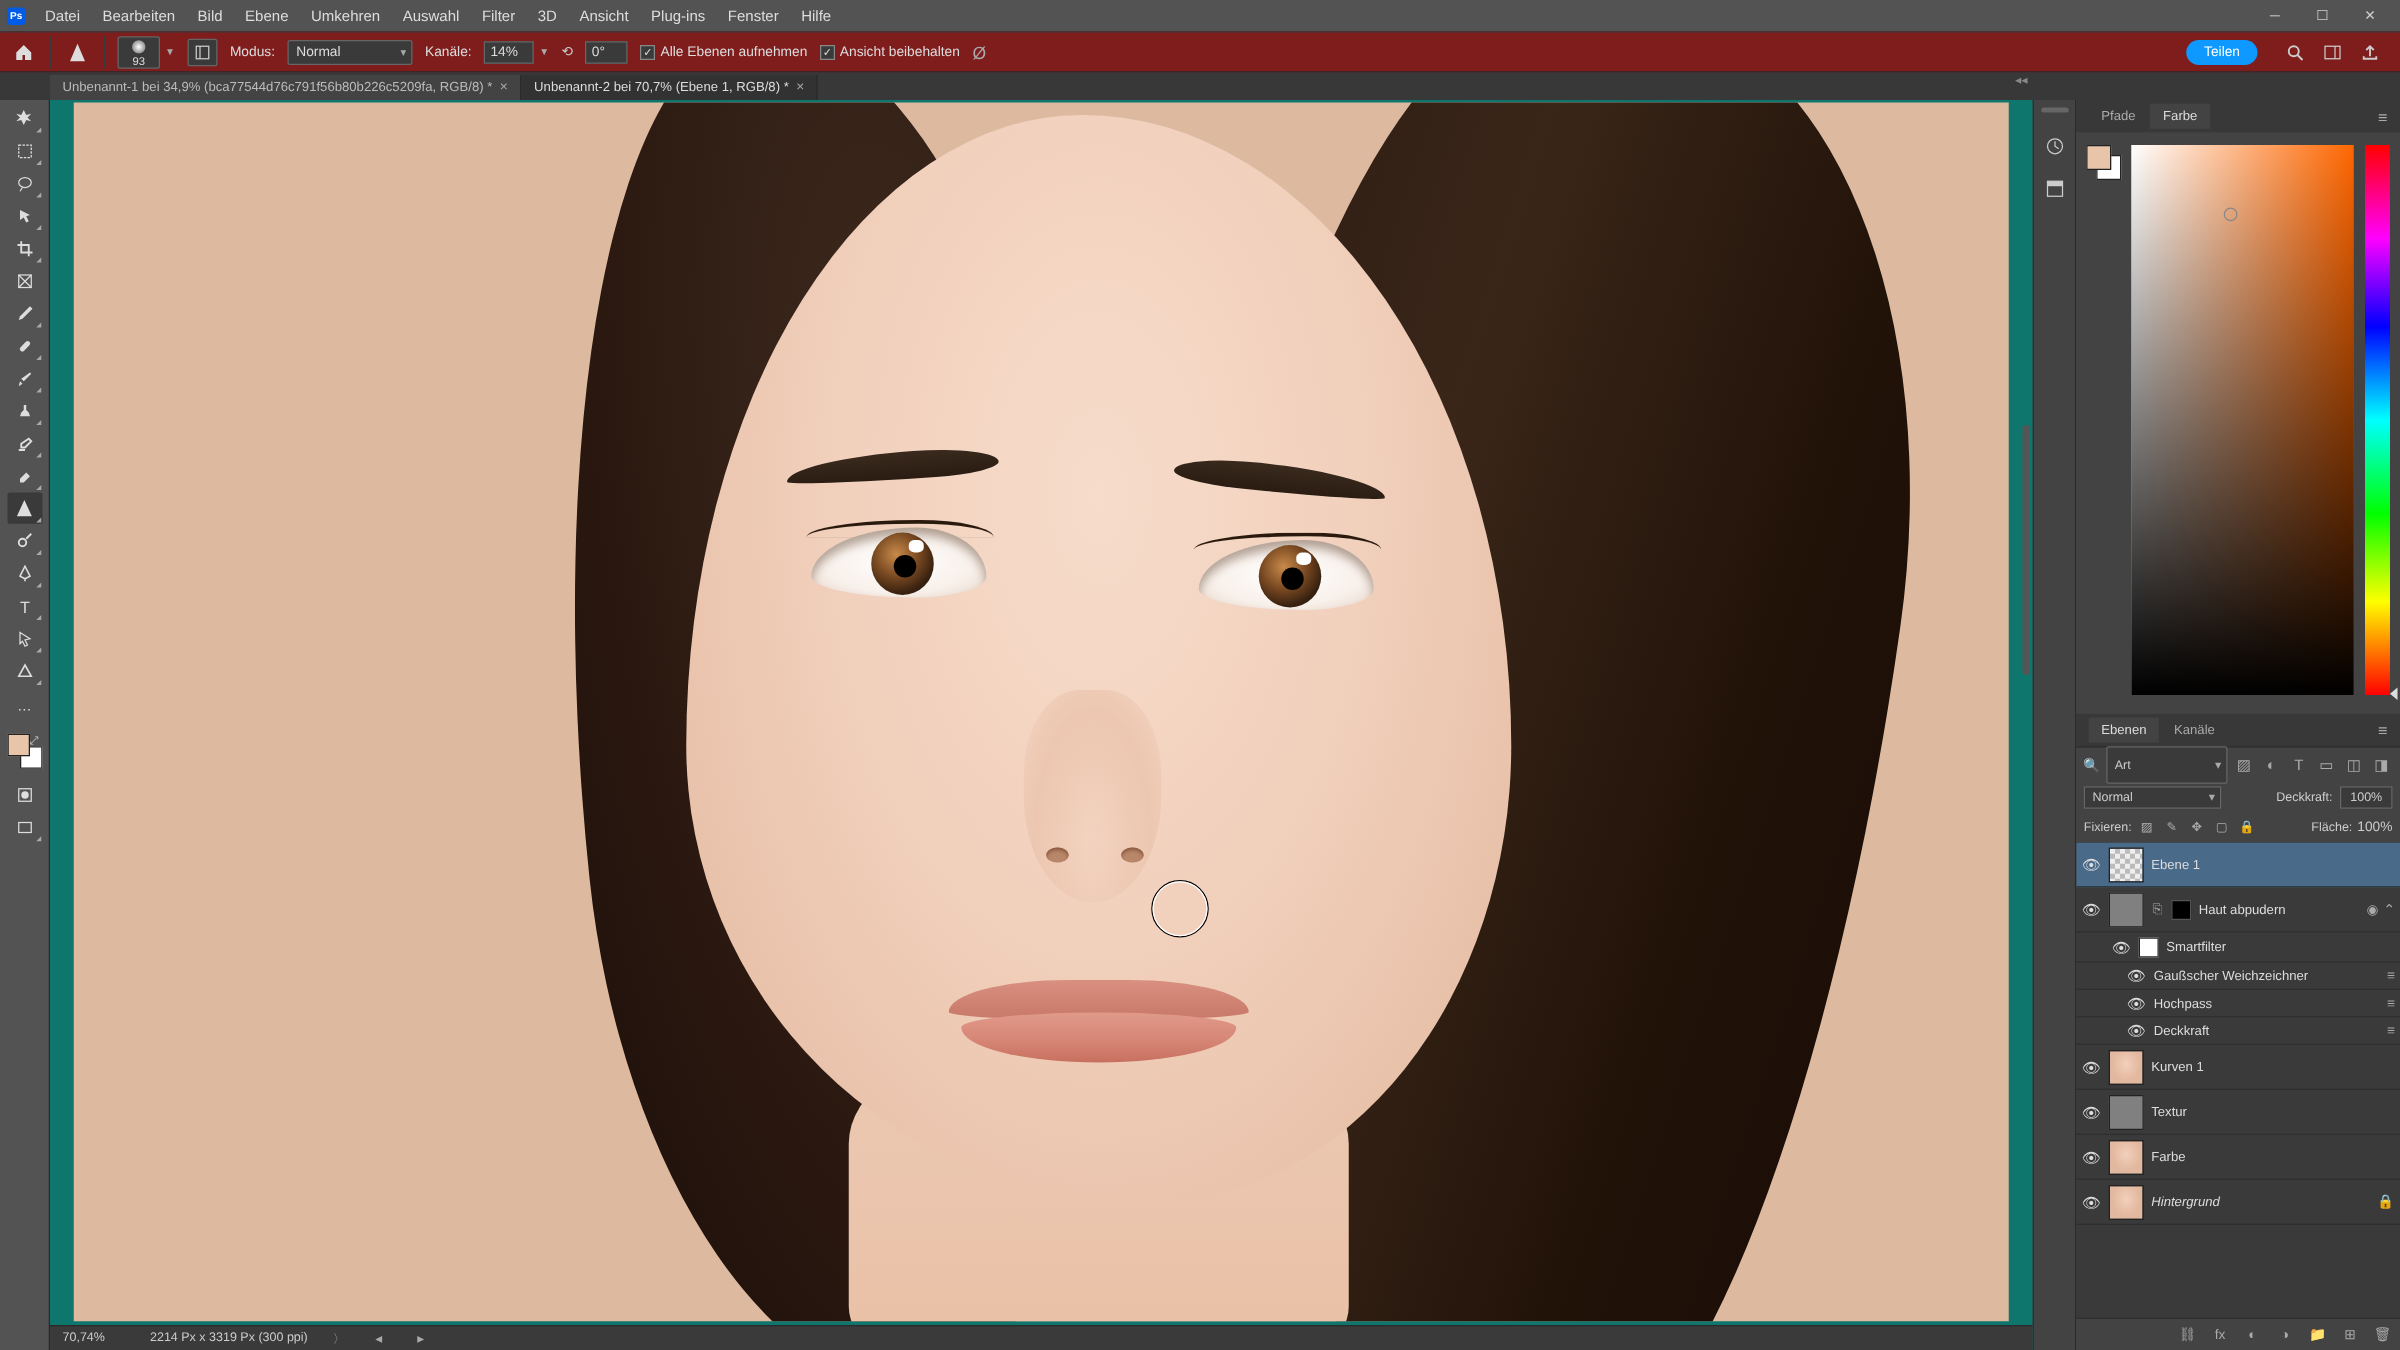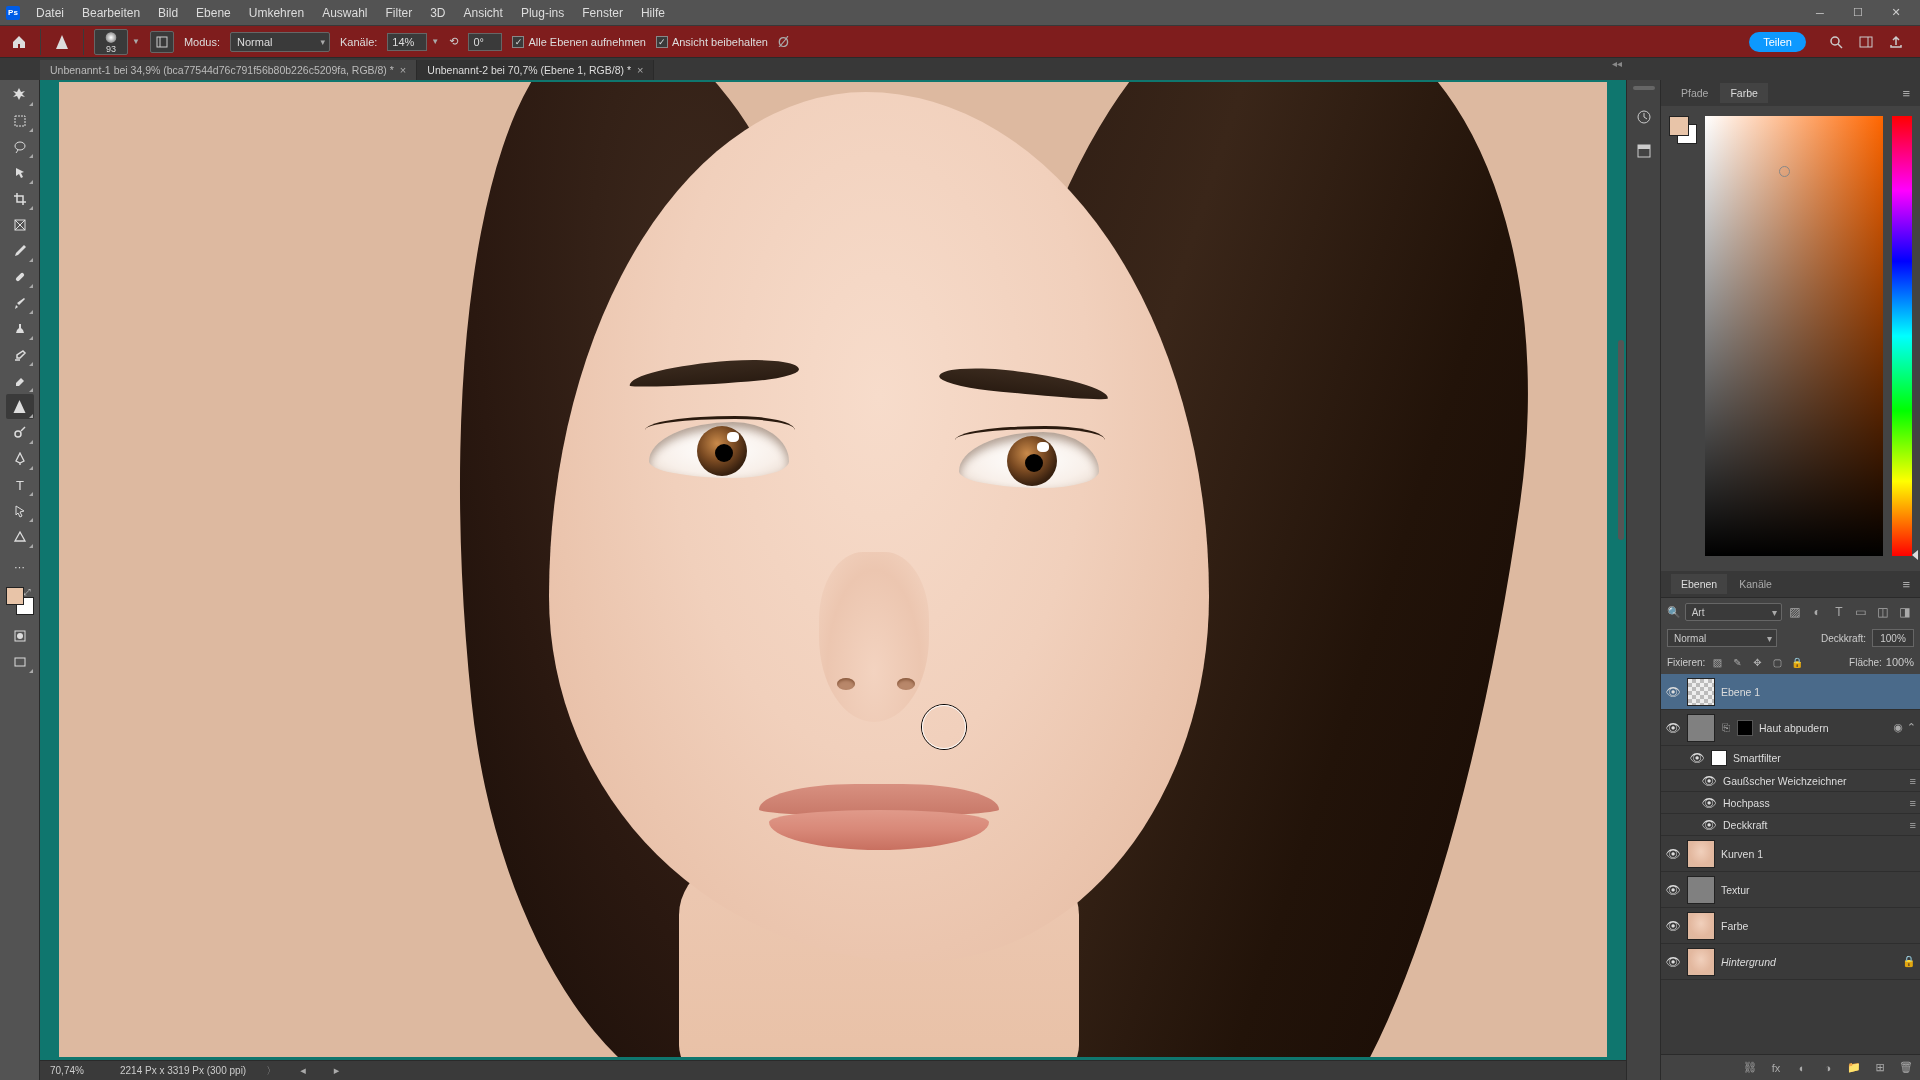--- a/index.html
+++ b/index.html
@@ -93,21 +93,21 @@
 .color-swatch-pair{position:absolute;top:10px;left:8px;width:28px;height:28px}
 .color-swatch-pair .main{width:20px;height:20px;background:#e8c4a8;border:1px solid #222;position:absolute;top:0;left:0;z-index:2}
 .color-swatch-pair .alt{width:20px;height:20px;background:#fff;border:1px solid #222;position:absolute;bottom:0;right:0}
 .color-field{position:absolute;top:10px;left:44px;width:178px;height:440px;background:linear-gradient(to bottom,transparent 0%,#000 100%),linear-gradient(to right,#fff 0%,#ff6600 100%);cursor:crosshair}
 .color-field .picker{position:absolute;width:11px;height:11px;border:1.5px solid #888;border-radius:50%;top:50px;left:74px}
 .hue-strip{position:absolute;top:10px;right:8px;width:20px;height:440px;background:linear-gradient(to bottom,#ff0000 0%,#ff00ff 17%,#0000ff 33%,#00ffff 50%,#00ff00 67%,#ffff00 83%,#ff0000 100%)}
 .hue-strip .hue-picker{position:absolute;right:-6px;top:434px;width:0;height:0;border-top:5px solid transparent;border-bottom:5px solid transparent;border-right:6px solid #ddd}
 
 .layers-panel{flex:1;display:flex;flex-direction:column;background:#434343;border-top:1px solid #2a2a2a}
 .layers-toolbar{height:28px;display:flex;align-items:center;padding:0 6px;gap:4px}
-.layers-toolbar .lt-dropdown{flex:1;height:18px;background:#3a3a3a;border:1px solid #666;border-radius:2px;display:flex;align-items:center;padding:0 6px;font-size:10px;color:#ccc;position:relative}
+.layers-toolbar .lt-dropdown{flex:1;height:30px;background:#3a3a3a;border:1px solid #666;border-radius:2px;display:flex;align-items:center;padding:0 6px;font-size:10px;color:#ccc;position:relative}
 .layers-toolbar .lt-dropdown::after{content:"▾";position:absolute;right:4px;color:#aaa}
 .layers-toolbar .lt-icon{width:18px;height:18px;display:flex;align-items:center;justify-content:center;color:#aaa;font-size:12px}
 .layers-row2{height:24px;display:flex;align-items:center;padding:0 6px;gap:6px}
 .layers-row2 .blend{width:110px;height:18px;background:#3a3a3a;border:1px solid #666;padding:0 6px;font-size:10px;display:flex;align-items:center;position:relative}
 .layers-row2 .blend::after{content:"▾";position:absolute;right:4px;color:#aaa}
 .layers-row2 .opacity-label{font-size:10px;color:#ccc;margin-left:auto}
 .layers-row2 .pct{width:42px;height:18px;background:#3a3a3a;border:1px solid #666;font-size:10px;display:flex;align-items:center;justify-content:center}
 .layers-row3{height:24px;display:flex;align-items:center;padding:0 6px;gap:4px}
 .layers-row3 .lock-label{font-size:10px;color:#ccc}
 .layers-row3 .lock-icon{width:16px;height:16px;display:flex;align-items:center;justify-content:center;color:#aaa;font-size:10px}

